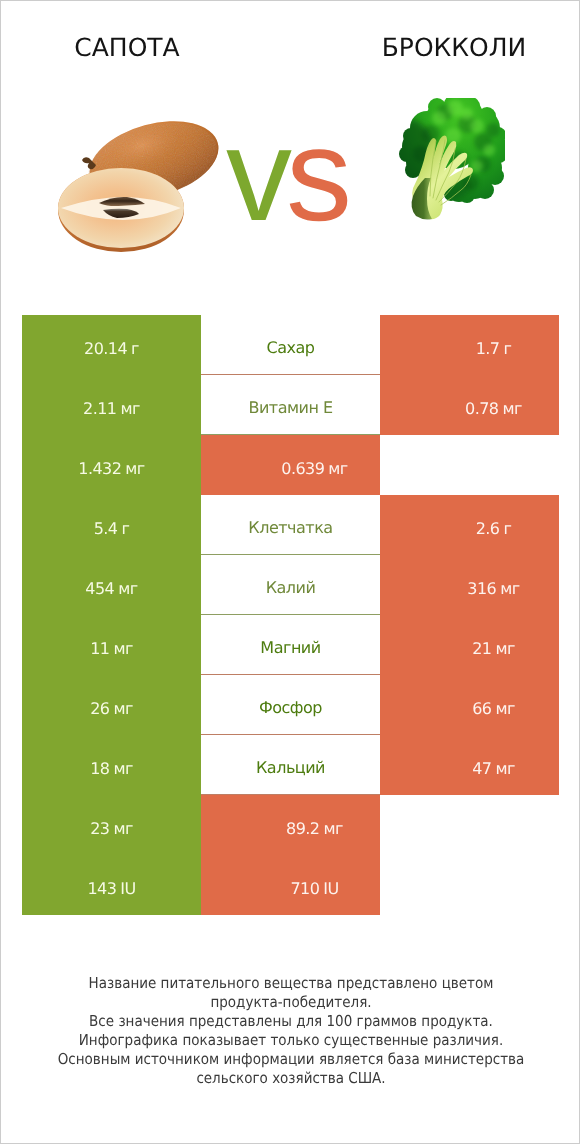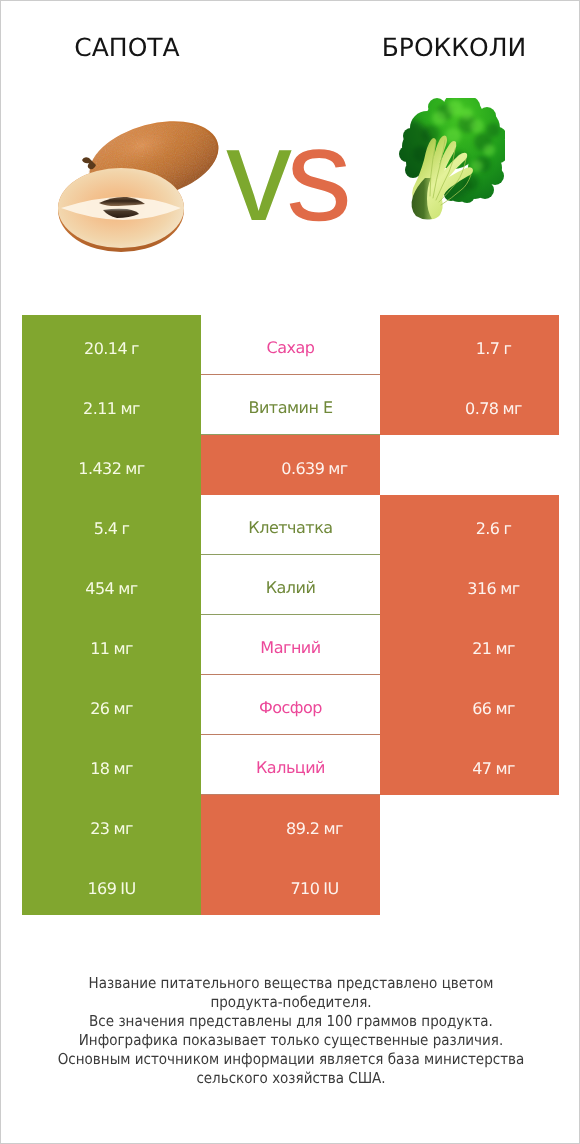--- a/index.html
+++ b/index.html
@@ -50,21 +50,21 @@
   .row{display:flex;height:60px;}
   .cell{width:179px;box-sizing:border-box;display:flex;align-items:flex-end;justify-content:center;}
   .cell.left{background:#81A62F;}
   .cell.right{background:#E06B48;padding-left:48px;}
   .cell.mid{background:#ffffff;border-bottom:1px solid #BE7E64;}
   .row.win-left .cell.mid{border-bottom-color:#8E9E62;}
   .val{font-size:16px;color:#F6FAE4;line-height:52px;letter-spacing:-0.55px;}
   .cell.right .val{color:#FDF3EE;}
   .unit{font-size:16px;color:#F6FAE4;line-height:52px;margin-left:4px;letter-spacing:-0.55px;}
   .cell.right .unit{color:#FDF3EE;}
-  .label{font-size:16px;line-height:52px;color:#ec4899;letter-spacing:-0.5px;}
+  .label{font-size:16px;line-height:52px;color:#4d7c0f;letter-spacing:-0.5px;}
   .row.win-left .label{color:#70893A;}
 
   
   .footer{
     position:absolute;left:0;top:973px;width:580px;
     text-align:center;color:#3a3a3a;
     font-family:"DejaVu Sans Condensed","DejaVu Sans",sans-serif;
     font-size:15px;line-height:19px;
   }
 </style>
@@ -374,21 +374,21 @@
           <span class="val">23</span>
           <span class="unit">мг</span>
         </div>
         <div class="cell right">
           <span class="val">89.2</span>
           <span class="unit">мг</span>
         </div>
       </div>
       <div class="row win-right">
         <div class="cell left">
-          <span class="val">169</span>
+          <span class="val">143</span>
           <span class="unit">IU</span>
         </div>
         <div class="cell right">
           <span class="val">710</span>
           <span class="unit">IU</span>
         </div>
       </div>
     </div>
 
   <div class="footer" id="footer">

